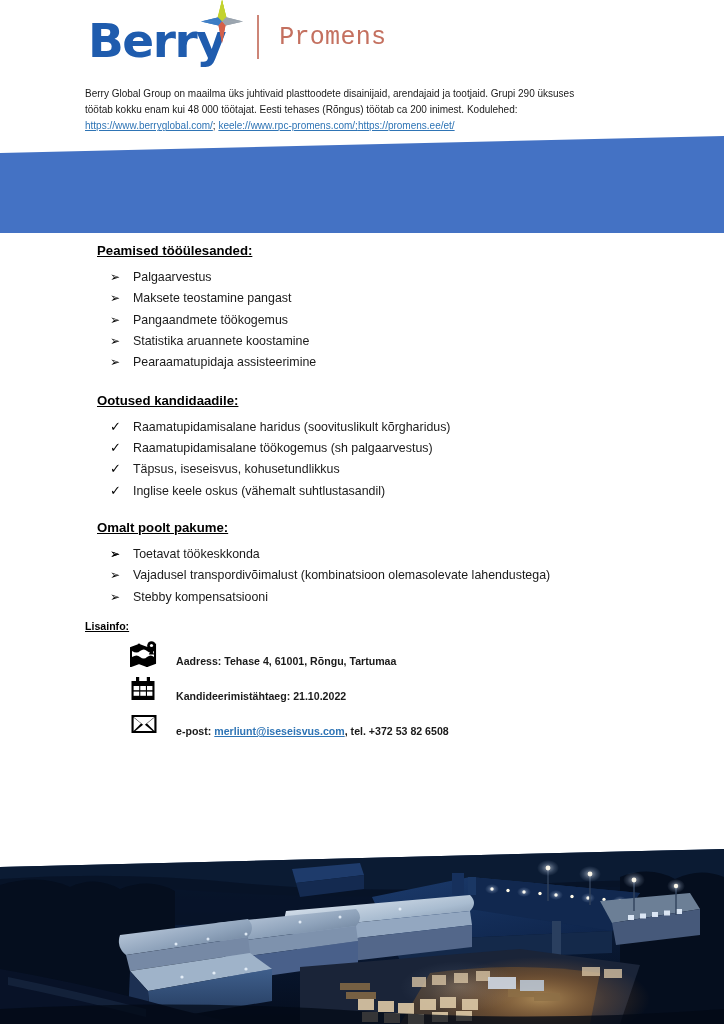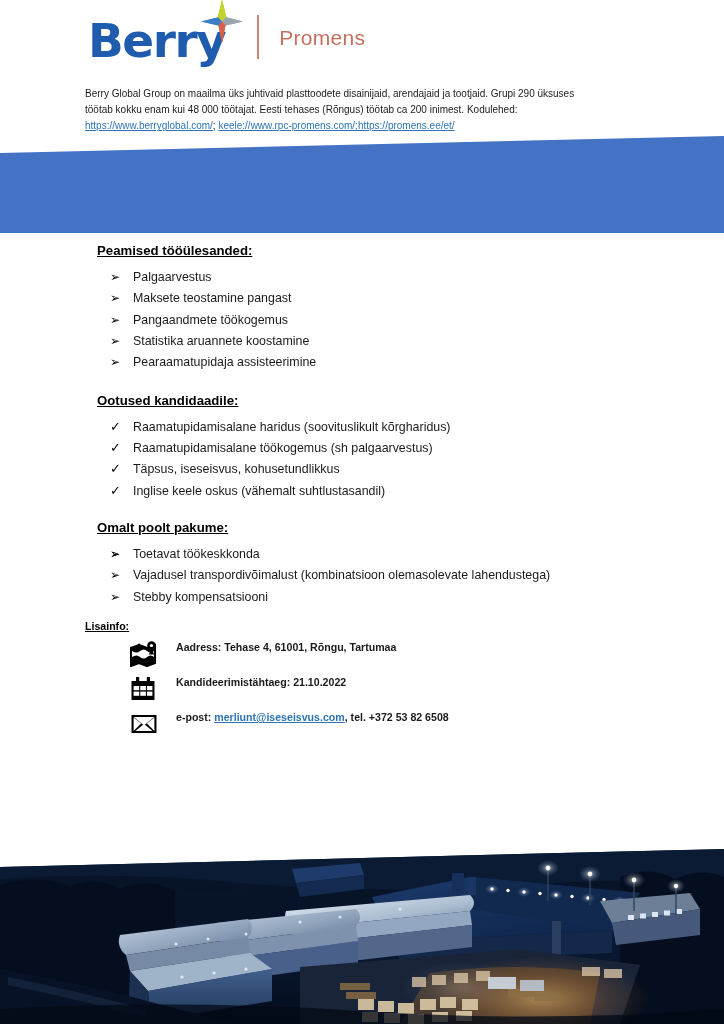--- a/index.html
+++ b/index.html
@@ -15,22 +15,22 @@
   .header { position:absolute; left:0; top:0; width:594px; height:80px; }
   .logo-wrap { position:absolute; left:88px; top:4px; display:flex; align-items:center; height:66px; }
   .logo-berry {
     font-family:"DejaVu Sans", sans-serif;
     font-size:47px; font-weight:600; letter-spacing:-1.5px;
     color:#1F5CAE; line-height:1; position:relative; top:3px;
   }
   .logo-star { position:relative; width:46px; height:46px; margin-left:-26px; top:-16px; }
   .logo-divider { width:2px; height:44px; background:#C4705F; margin:0 20px 0 12px; opacity:.85; }
   .logo-promens {
-    font-family:Liberation Sans, sans-serif;
-    font-size:21px; color:#C4705F; letter-spacing:.3px; line-height:1;
+    font-family:Liberation Mono, monospace;
+    font-size:25px; color:#C4705F; letter-spacing:.3px; line-height:1;
   }
 
   
   .intro {
     position:absolute; left:85px; top:86px; width:560px;
     font-size:10px; line-height:1.62; color:#1a1a1a;
   }
   .intro a { color:#2E74B5; text-decoration:underline; }
   .intro .links { white-space:nowrap; }
 
@@ -66,21 +66,21 @@
   ul.blist.check li .bullet { font-size:13px; top:-1px; }
   .gap-a { height:19px; }
   .gap-b { height:18px; }
 
   
   .contact { position:absolute; left:0; top:620px; width:724px; }
   .lisainfo {
     margin-left:85px; font-size:10.6px; font-weight:bold;
     text-decoration:underline; color:#000;
   }
-  .crow { display:flex; align-items:flex-start; margin-left:85px; margin-top:9px; height:26px;padding-left:45px; }
+  .crow { display:flex; align-items:flex-end; margin-left:85px; margin-top:9px; height:26px;padding-left:45px; }
   .cicon { width:30px; height:26px; flex:0 0 30px; margin-right:16px; }
   .ctext { font-size:10.6px; font-weight:bold; color:#1a1a1a; }
   .ctext a { color:#2E74B5; text-decoration:underline; }
 
   
   .photo {
     position:absolute; left:0; bottom:0; width:724px; height:175px;
     clip-path: polygon(0 18px, 724px 0, 724px 175px, 0 175px);
     overflow:hidden;
   }

